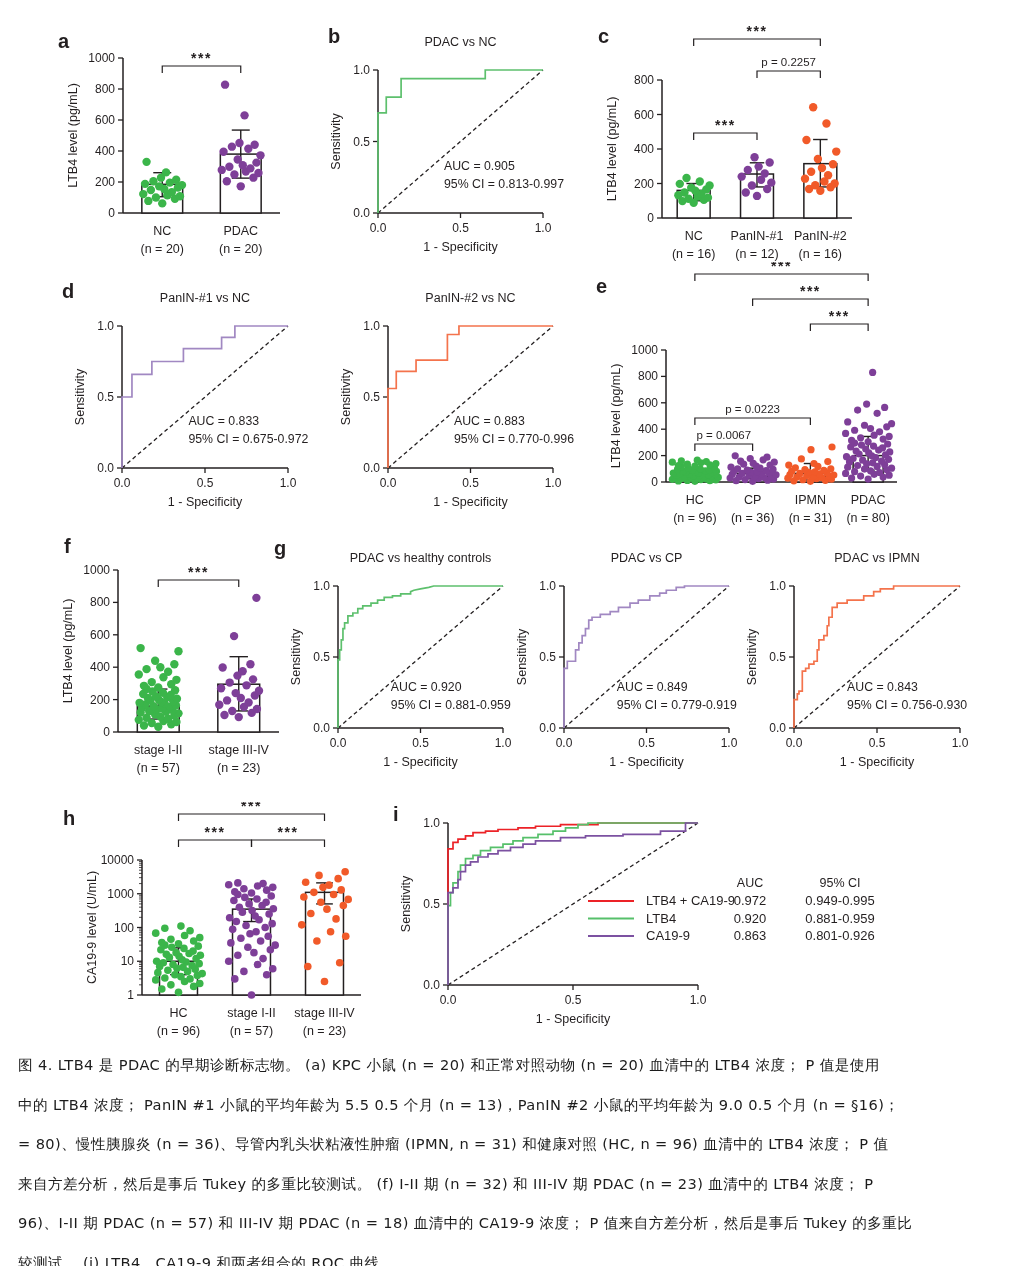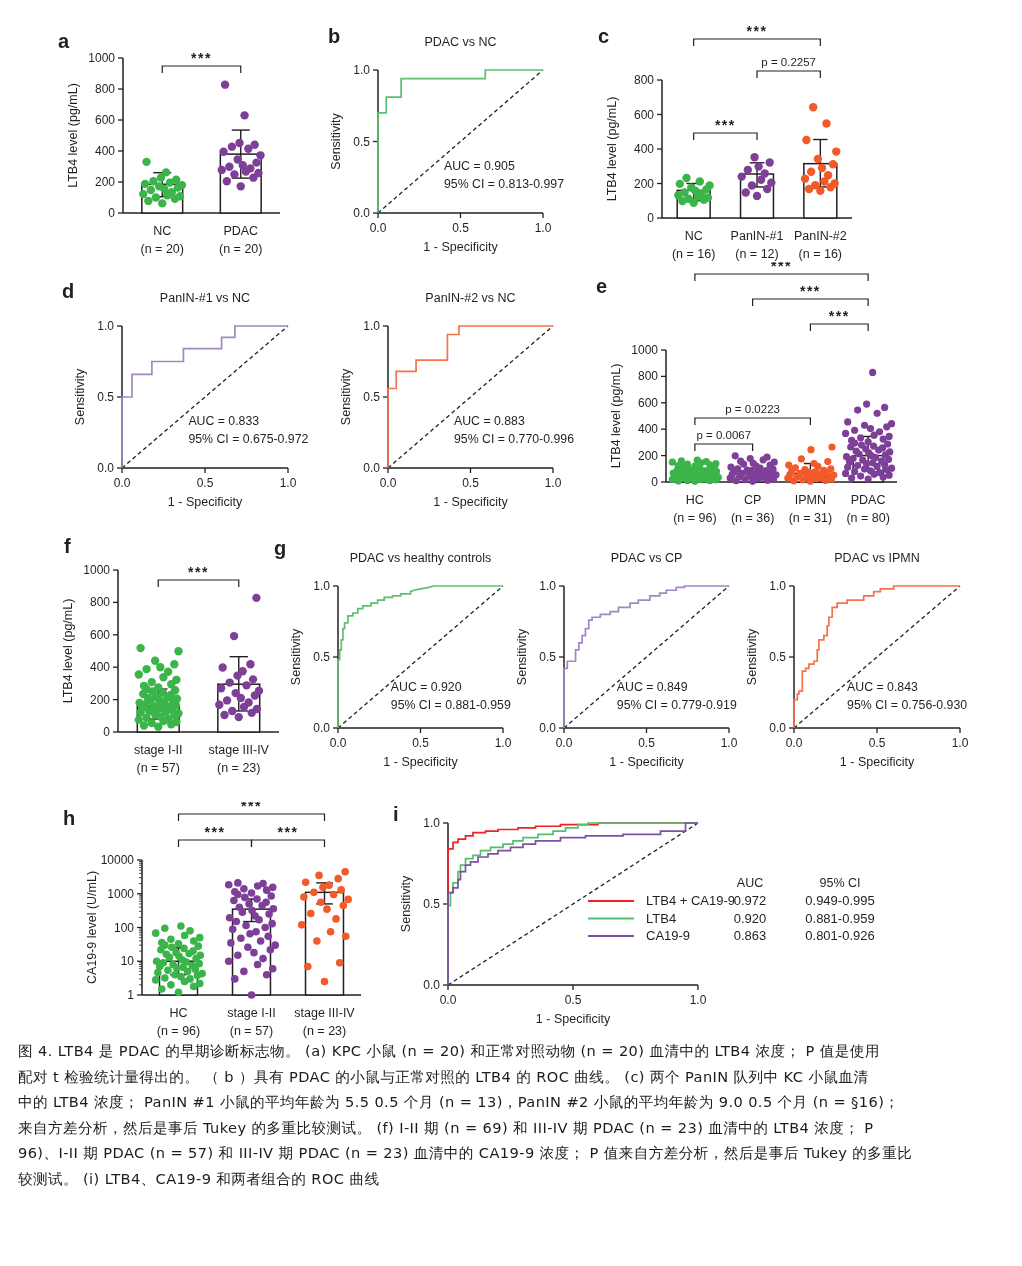--- a/index.html
+++ b/index.html
@@ -4,21 +4,21 @@
 <style>
   html,body{margin:0;padding:0;background:#ffffff;}
   #page{position:relative;width:1022px;height:1266px;background:#ffffff;overflow:hidden;
         font-family:"Liberation Sans","DejaVu Sans",sans-serif;color:#231f20;}
   .panel-letter{position:absolute;font-size:20px;font-weight:bold;color:#231f20;
         font-family:"Liberation Sans",sans-serif;}
   .chart{position:absolute;}
   #caption{position:absolute;left:18px;top:1038px;width:992px;
         font-family:"DejaVu Sans",sans-serif;font-size:14.6px;line-height:25.6px;
         color:#1c1c1c;letter-spacing:0.4px;}
-  .cap-line{white-space:nowrap;}
+  .cap-line{white-space:nowrap;margin-top:14px;}
 </style>
 </head>
 <body>
 
 <div id="page">
   <div class="panel-letter" style="left:58px;top:30px">a</div>
   <div class="panel-letter" style="left:328px;top:25px">b</div>
   <div class="panel-letter" style="left:598px;top:25px">c</div>
   <div class="panel-letter" style="left:62px;top:280px">d</div>
   <div class="panel-letter" style="left:596px;top:275px">e</div>
@@ -879,20 +879,20 @@
       <text x="362" y="127.5" font-size="13" text-anchor="middle" fill="#231f20" font-family="Liberation Sans, DejaVu Sans, sans-serif">0.920</text>
       <text x="452" y="127.5" font-size="13" text-anchor="middle" fill="#231f20" font-family="Liberation Sans, DejaVu Sans, sans-serif">0.881-0.959</text>
       <line x1="200" y1="141" x2="246" y2="141" stroke="#7c51a1" stroke-width="2.2"></line>
       <text x="258" y="145" font-size="13" text-anchor="start" fill="#231f20" font-family="Liberation Sans, DejaVu Sans, sans-serif">CA19-9</text>
       <text x="362" y="145" font-size="13" text-anchor="middle" fill="#231f20" font-family="Liberation Sans, DejaVu Sans, sans-serif">0.863</text>
       <text x="452" y="145" font-size="13" text-anchor="middle" fill="#231f20" font-family="Liberation Sans, DejaVu Sans, sans-serif">0.801-0.926</text>
     </svg>
 
   <div id="caption">
     <div class="cap-line">图 4. LTB4 是 PDAC 的早期诊断标志物。  (a) KPC 小鼠 (n = 20) 和正常对照动物 (n = 20) 血清中的 LTB4 浓度； P 值是使用</div>
-    <div class="cap-line">配对 t 检验统计量得出的。  （ b ）具有 PDAC 的小鼠与正常对照的 LTB4 的 ROC 曲线。 (c) 两个 PanIN 队列中 KC 小鼠血清</div>
     <div class="cap-line">中的 LTB4 浓度； PanIN #1 小鼠的平均年龄为 5.5 0.5 个月 (n = 13)，PanIN #2 小鼠的平均年龄为 9.0 0.5 个月 (n = §16)；</div>
-    <div class="cap-line">来自方差分析，然后是事后 Tukey 的多重比较测试。 (f) I-II 期 (n = 69) 和 III-IV 期 PDAC (n = 23) 血清中的 LTB4 浓度； P</div>
-    <div class="cap-line">96)、I-II 期 PDAC (n = 57) 和 III-IV 期 PDAC (n = 23) 血清中的 CA19-9 浓度； P 值来自方差分析，然后是事后 Tukey 的多重比</div>
+    <div class="cap-line">= 80)、慢性胰腺炎 (n = 36)、导管内乳头状粘液性肿瘤 (IPMN, n = 31) 和健康对照 (HC, n = 96) 血清中的 LTB4 浓度； P 值</div>
+    <div class="cap-line">来自方差分析，然后是事后 Tukey 的多重比较测试。 (f) I-II 期 (n = 32) 和 III-IV 期 PDAC (n = 23) 血清中的 LTB4 浓度； P</div>
+    <div class="cap-line">96)、I-II 期 PDAC (n = 57) 和 III-IV 期 PDAC (n = 18) 血清中的 CA19-9 浓度； P 值来自方差分析，然后是事后 Tukey 的多重比</div>
     <div class="cap-line">较测试。 (i) LTB4、CA19-9 和两者组合的 ROC 曲线</div>
 
   </div>
 </div>
 
 </body></html>

